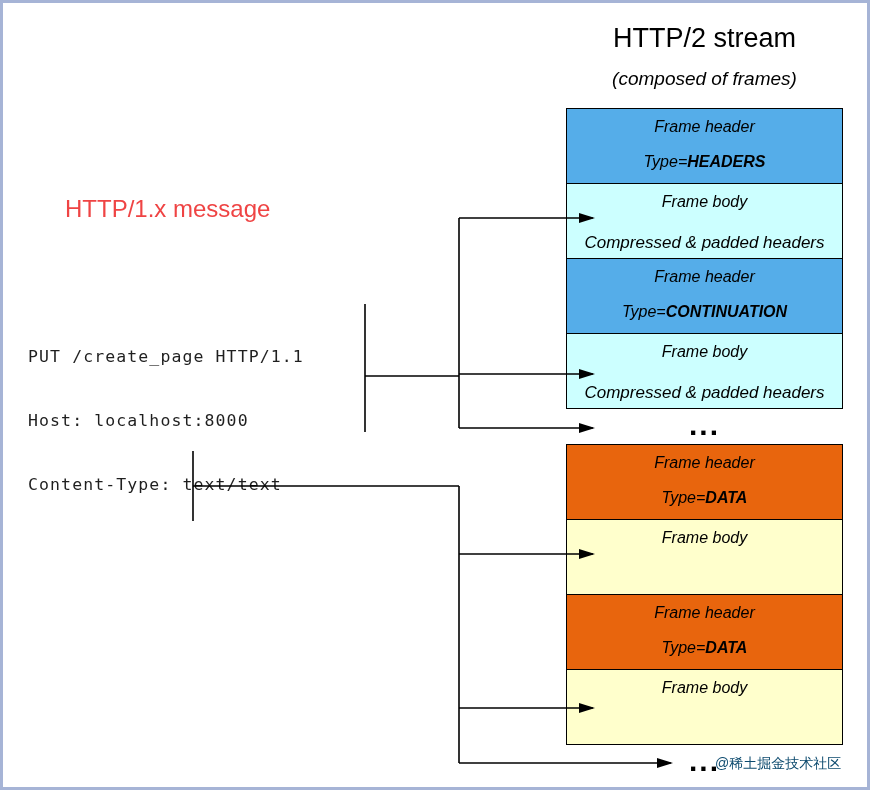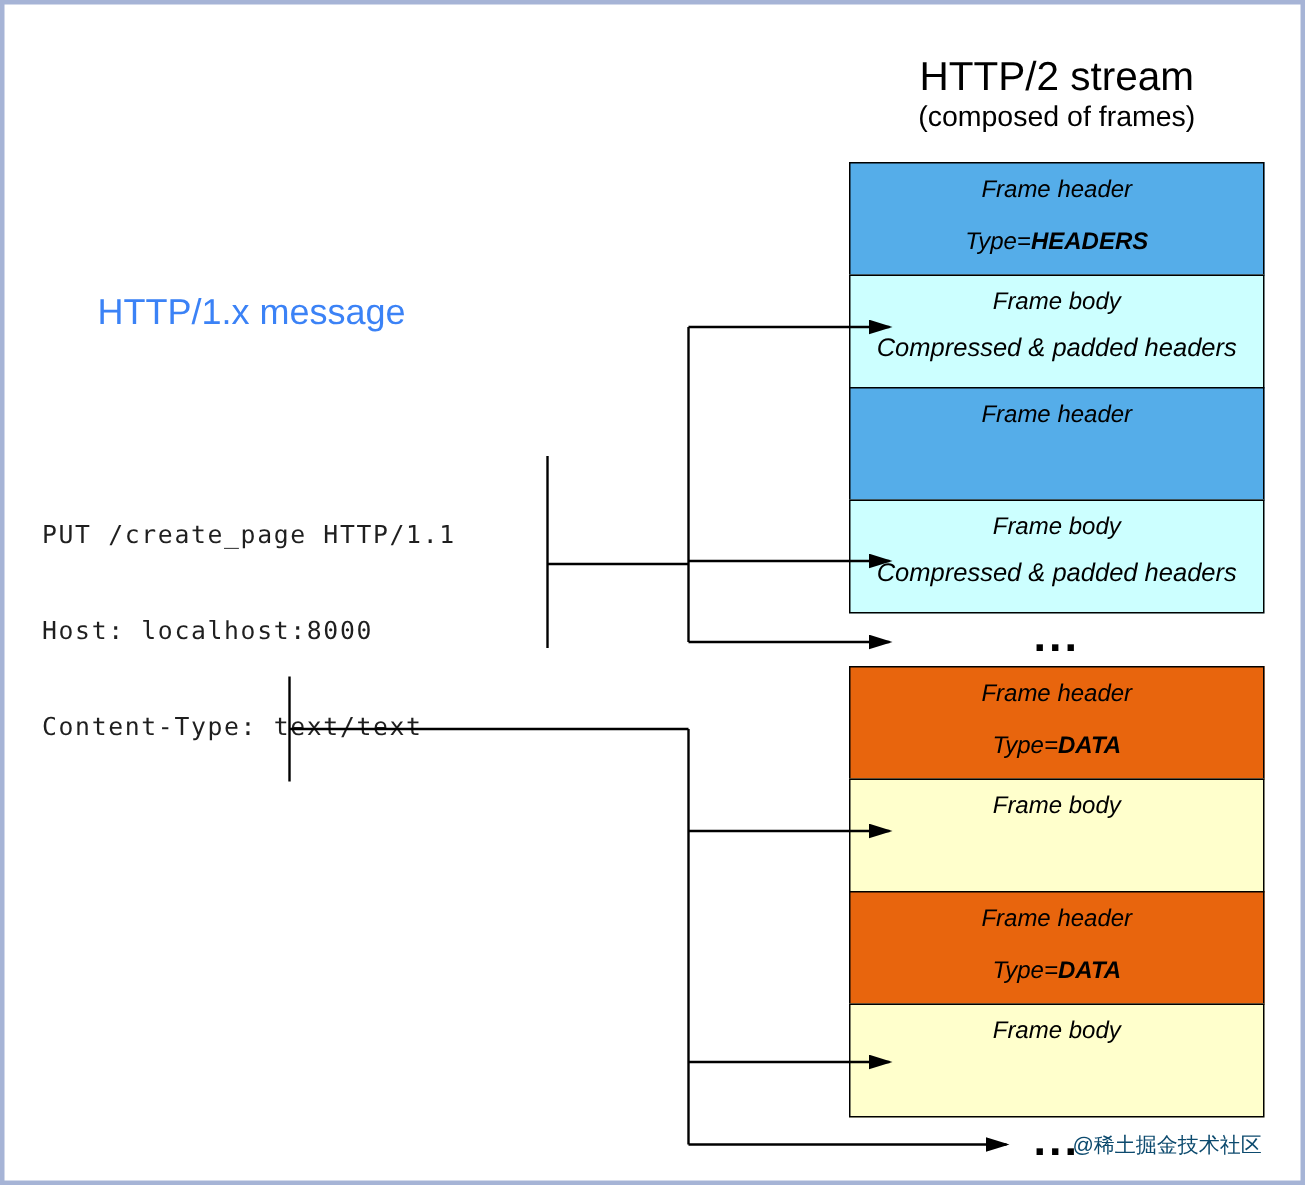--- a/index.html
+++ b/index.html
@@ -3,41 +3,41 @@
 <meta charset="utf-8">
 <style>
   * { margin:0; padding:0; box-sizing:border-box; }
   html,body { background:#ffffff; font-family:"Liberation Sans", sans-serif; }
   .canvas {
     position:relative; width:870px; height:790px;
     background:#ffffff; border:3px solid #a6b4d6; overflow:hidden;
   }
   .svg-overlay { position:absolute; left:0; top:0; width:870px; height:790px; pointer-events:none; z-index:5; }
 
-  .h2-title   { position:absolute; left:563px; width:277px; top:33px;  text-align:center; font-size:27px; color:#000; }
-  .h2-sub     { position:absolute; left:563px; width:277px; top:65px;  text-align:center; font-size:19px; color:#000; }
-  .h1-title   { position:absolute; left:62px;  top:192px; font-size:24px; color:#3b82f6; }
+  .h2-title   { position:absolute; left:563px; width:277px; top:20px;  text-align:center; font-size:27px; color:#000; }
+  .h2-sub     { position:absolute; left:563px; width:277px; top:65px;  text-align:center; font-size:19px; font-style:italic; color:#000; }
+  .h1-title   { position:absolute; left:62px;  top:192px; font-size:24px; color:#ef4444; }
 
   .mono-block {
     position:absolute; left:25px; top:301px;
     font-family:"DejaVu Sans Mono", monospace;
     font-size:16.5px; letter-spacing:1.1px; line-height:21.2px; color:#1f1f1f;
     white-space:pre;
   }
   .mono-block .gap { height:21px; }
 
   .frame {
     position:absolute; left:563px; width:277px; height:76px;
     border:1px solid #000; display:flex; flex-direction:column; align-items:center;
     z-index:1;
   }
   .frame .f-title { margin-top:9px;  font-style:italic; font-size:16px; color:#000;text-align:center; }
   .frame .f-type  { margin-top:17px; font-size:16px; color:#000;font-style:italic; }
   .frame .f-type b{ font-weight:bold; }
-  .frame .f-sub   { margin-top:11px; font-style:italic; font-size:17px; color:#000; }
+  .frame .f-sub   { margin-top:22px; font-style:italic; font-size:17px; color:#000; }
 
   .ellipsis {
     position:absolute; left:563px; width:277px; height:36px;
     display:flex; align-items:center; justify-content:center;
     font-size:30px; font-weight:bold; letter-spacing:2px; color:#000; z-index:2;
   }
   .ellipsis.top { top:404px; }
   .ellipsis.bottom { top:740px; }
 
   .watermark {
@@ -67,20 +67,21 @@
   <div class="frame" style="top: 105px; background: rgb(85, 173, 233);">
     <div class="f-title">Frame header</div>
     <div class="f-type"><span>Type=</span><b>HEADERS</b></div>
   </div>
   <div class="frame" style="top: 180px; background: rgb(204, 255, 255);">
     <div class="f-title">Frame body</div>
     <div class="f-sub">Compressed &amp; padded headers</div>
   </div>
   <div class="frame" style="top: 255px; background: rgb(85, 173, 233);">
     <div class="f-title">Frame header</div>
+    <div class="f-type"><span>Type=</span><b>CONTINUATION</b></div>
   </div>
   <div class="frame" style="top: 330px; background: rgb(204, 255, 255);">
     <div class="f-title">Frame body</div>
     <div class="f-sub">Compressed &amp; padded headers</div>
   </div>
 
   <div class="ellipsis top">...</div>
 
   <div class="frame" style="top: 441px; background: rgb(232, 101, 13);">
     <div class="f-title">Frame header</div>

